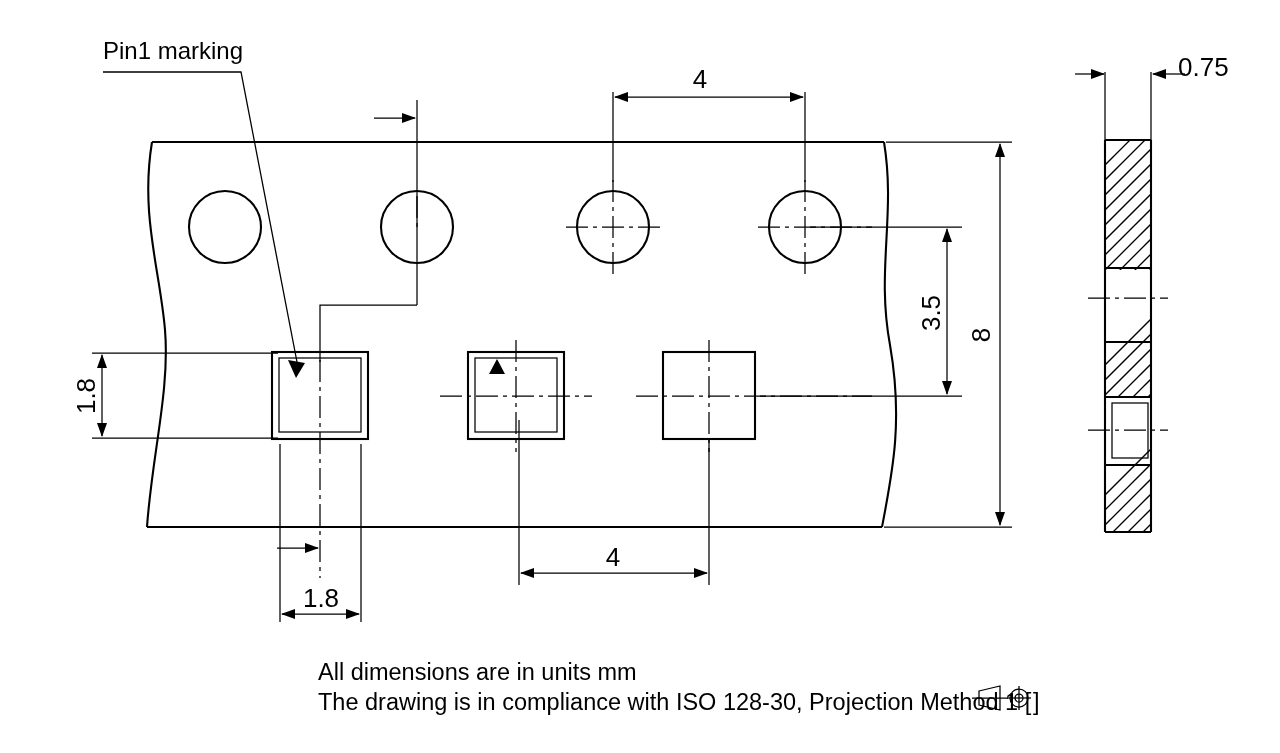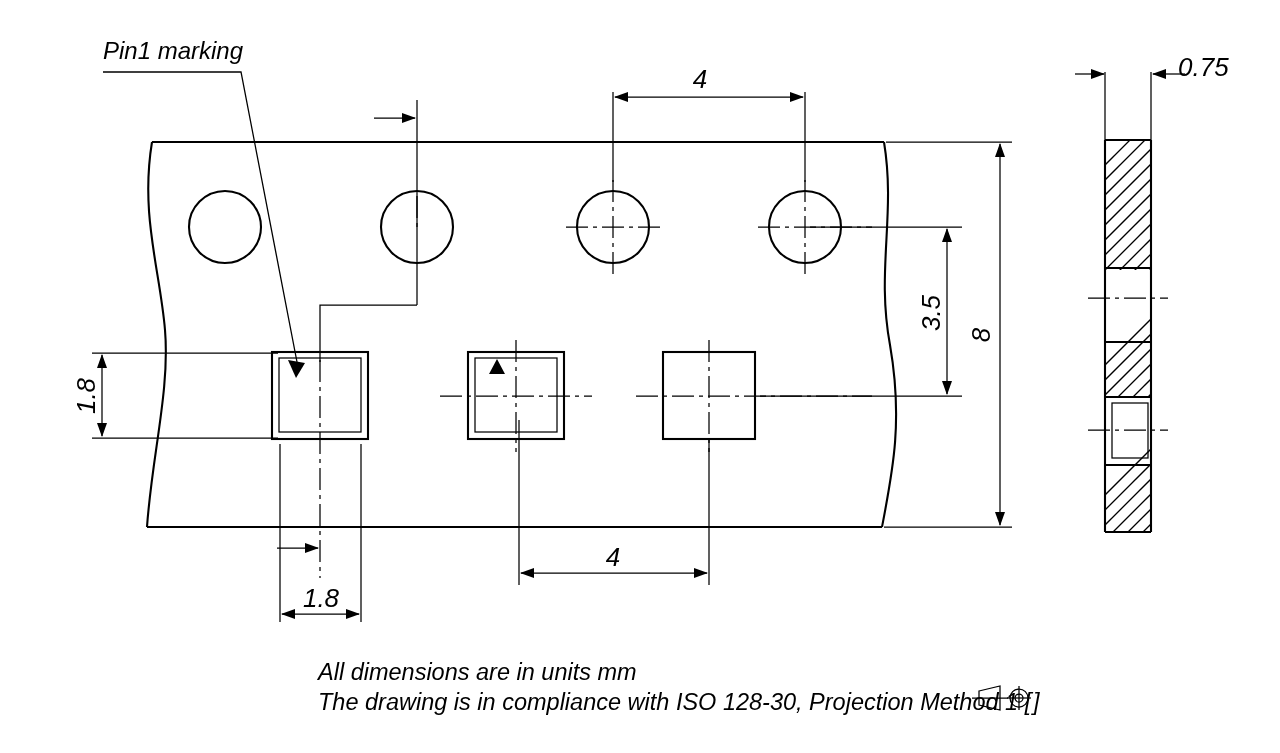--- a/index.html
+++ b/index.html
@@ -10,21 +10,20 @@
   body {
     width: 1280px;
     height: 753px;
     font-family: "Liberation Sans", sans-serif;
     overflow: hidden;
   }
   #drawing-root {
     position: relative;
     width: 1180px;
     height: 753px;
-    font-style: italic;
   }
   svg#cad {
     display: block;
     width: 1280px;
     height: 753px;
   }
   .outline { fill: none; stroke: #000000; stroke-width: 2.1; stroke-linejoin: miter; stroke-linecap: butt; }
   .thin    { fill: none; stroke: #000000; stroke-width: 1.25; }
   .dim     { fill: none; stroke: #000000; stroke-width: 1.25; }
   .ext     { fill: none; stroke: #000000; stroke-width: 1.25; }

